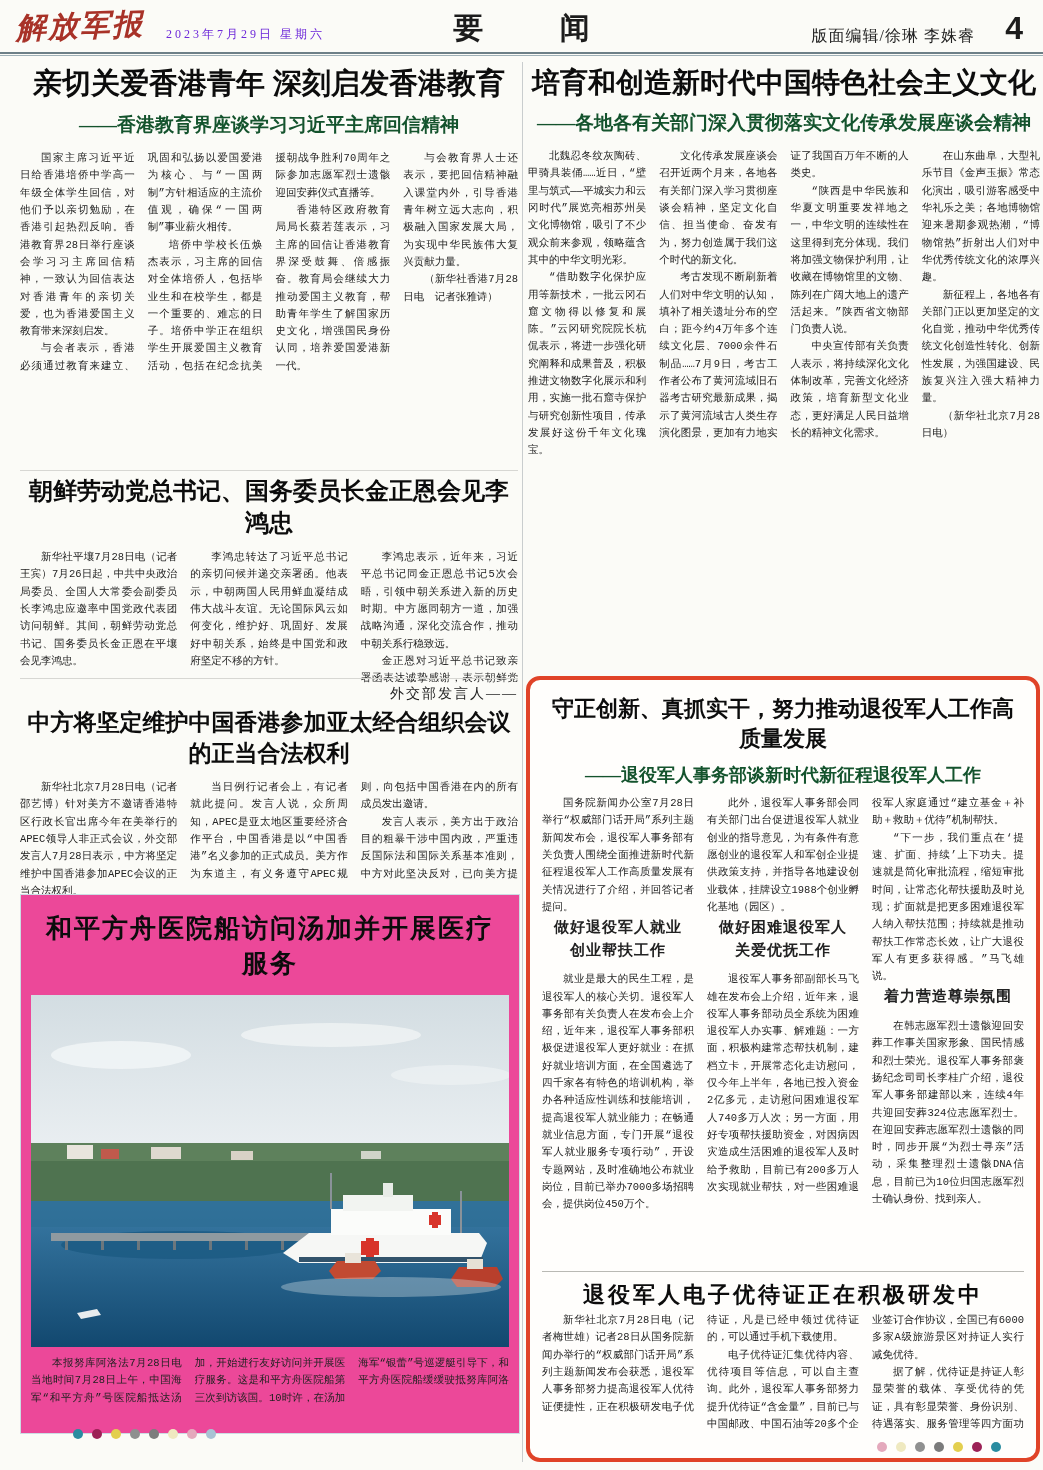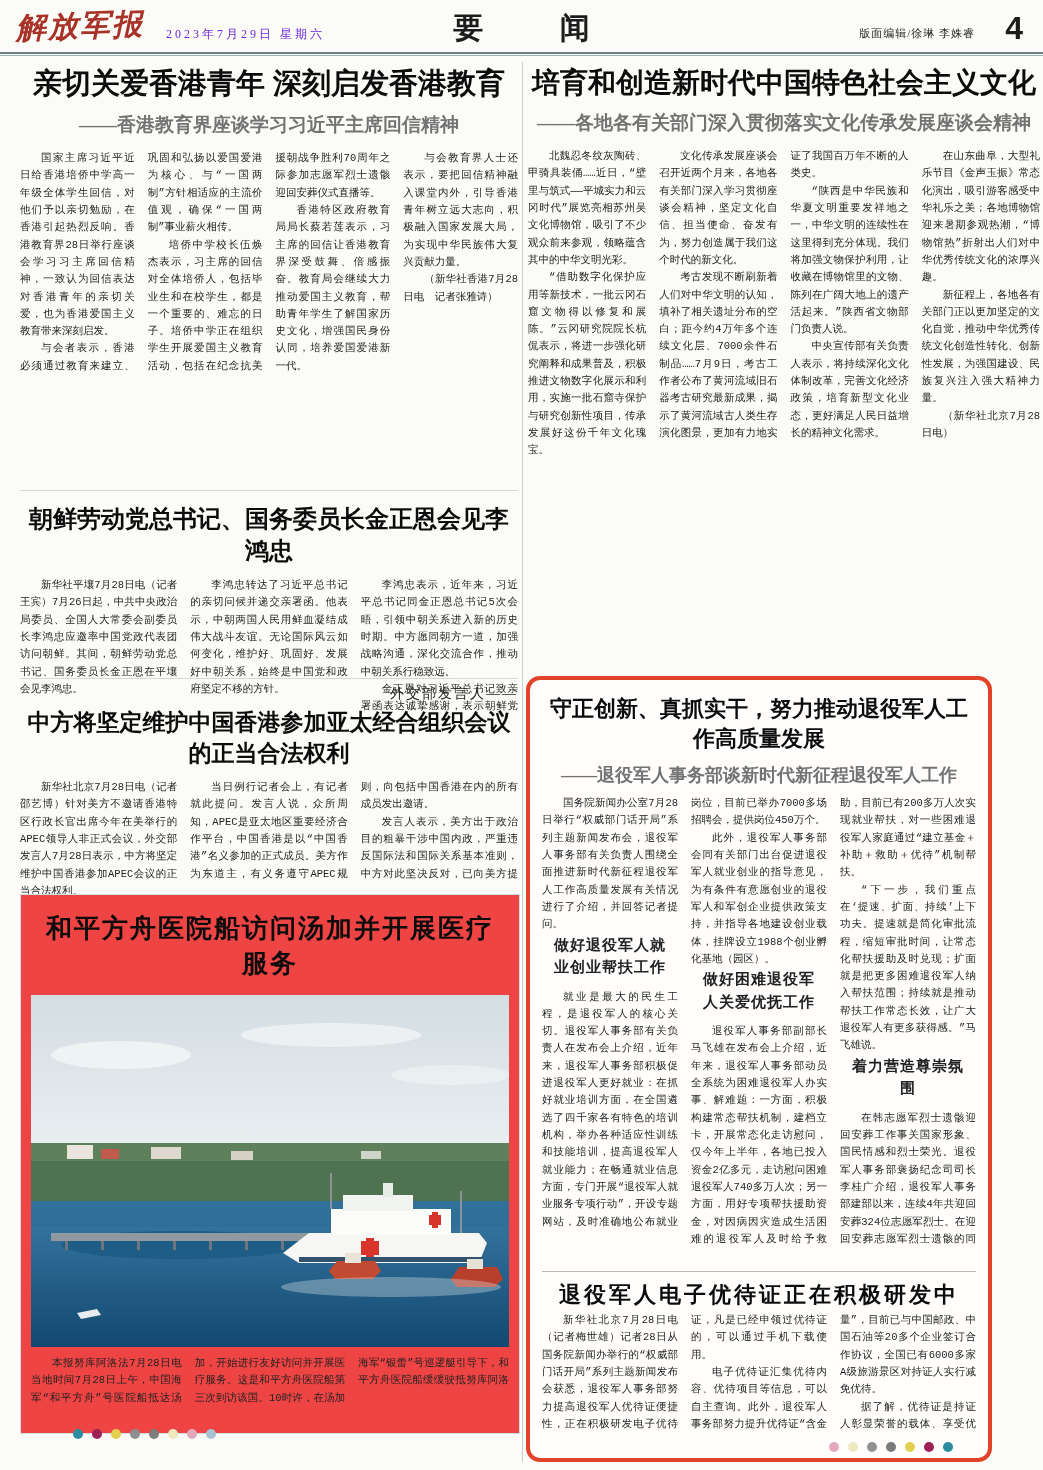--- a/index.html
+++ b/index.html
@@ -6,68 +6,68 @@
   .page{position:relative;width:1043px;height:1470px;background:#fbfbf7;margin:0 auto;
         font-family:"Liberation Serif","DejaVu Serif",serif;color:#1c1c1c;overflow:hidden;}
 
   
   .masthead{position:absolute;left:16px;top:4px;right:16px;height:44px;}
   .logo{position:absolute;left:0;top:2px;font-size:30px;font-weight:bold;font-style:italic;
         color:#a83228;letter-spacing:2px;font-family:"DejaVu Serif",serif;transform:rotate(-2deg);}
   .mh-date{position:absolute;left:150px;top:22px;font-size:12px;letter-spacing:3px;color:#6d28d9;}
   .mh-section{position:absolute;left:0;right:0;top:4px;text-align:center;font-size:30px;font-weight:900;
         letter-spacing:34px;text-indent:34px;font-family:"Liberation Sans","DejaVu Sans",sans-serif;}
-  .mh-editors{position:absolute;right:52px;top:22px;font-size:11px;color:#222;letter-spacing:1px;}
+  .mh-editors{position:absolute;right:52px;top:22px;font-size:16px;color:#222;letter-spacing:1px;}
   .mh-pagenum{position:absolute;right:4px;top:6px;font-size:32px;font-weight:900;
         font-family:"Liberation Sans","DejaVu Sans",sans-serif;}
   .mh-rule{position:absolute;left:0;right:0;top:52px;height:4px;
         background:linear-gradient(#6d7f87 0 2px,#fbfbf7 2px 3px,#9fb0b7 3px 4px);}
   .vdivider{position:absolute;left:522px;top:62px;bottom:8px;width:1px;background:#c9cdce;}
 
   
   section{position:absolute;box-sizing:border-box;}
   .headline{font-family:"Liberation Sans","DejaVu Sans",sans-serif;font-weight:900;
         text-align:center;color:#0c0c0c;margin:4px;}
-  .deck{font-weight:bold;text-align:center;margin:8px 0 0;color:#737373;}
+  .deck{font-weight:bold;text-align:center;margin:8px 0 0;color:#14532d;}
   .kicker{text-align:right;font-size:14px;letter-spacing:2px;color:#222;margin:0 0 4px;}
   .body{text-align:justify;font-size:10.5px;line-height:1.65;color:#222;
         column-gap:13px;overflow:hidden;}
   .body p{margin:0;text-indent:2em;font-family:Liberation Mono, monospace;}
   .subhead{font-family:"Liberation Sans","DejaVu Sans",sans-serif;font-weight:bold;font-size:15px;
         text-align:center;margin:0 6px 10px;letter-spacing:1px;line-height:1.5;}
 
   
   #artA{left:20px;top:60px;width:498px;}
   #artA .headline{font-size:29px;letter-spacing:0px;}
   #artA .deck{font-size:19px;}
   #artA .body{margin-top:12px;column-count:4;height:300px;}
 
-  #artB{left:20px;top:490px;width:498px;border-top:1px solid #d7d7d3;padding-top:8px;}
+  #artB{left:20px;top:470px;width:498px;border-top:1px solid #d7d7d3;padding-top:0;}
   #artB .headline{font-size:24px;}
   #artB .body{margin-top:10px;column-count:3;height:152px;}
 
   #artC{left:20px;top:678px;width:498px;border-top:1px solid #d7d7d3;padding-top:6px;}
   #artC .headline{font-size:23px;}
   #artC .body{margin-top:10px;column-count:3;height:134px;}
 
-  #artD{left:20px;top:894px;width:500px;height:540px;background:#ef4444;
+  #artD{left:20px;top:894px;width:500px;height:540px;background:#ec4899;
         border:1px solid #ccdde4;padding:10px 10px 6px;}
   #artD .headline{font-size:26px;letter-spacing:2px;margin-top:6px;}
   #artD .photo{display:block;width:478px;height:352px;margin:14px auto 0;background:#9db7c4;}
   #artD .body{margin-top:8px;column-count:3;height:62px;}
   .dots{margin:8px 0 0 42px;height:12px;}
   .dot{display:inline-block;width:10px;height:10px;border-radius:50%;margin-right:9px;}
 
   
   #artE{left:528px;top:60px;width:512px;}
   #artE .headline{font-size:28px;}
   #artE .deck{font-size:19px;}
   #artE .body{margin-top:12px;column-count:4;height:478px;}
 
-  #redbox{left:526px;top:676px;width:466px;height:786px;border:4px solid #e04328;
+  #redbox{left:526px;top:676px;width:514px;height:786px;border:4px solid #e04328;
         border-radius:14px;background:#fffefc;padding:10px 12px 8px;}
   #redbox .headline{font-size:22px;}
   #redbox .deck{font-size:18px;margin:9px 0 4px;}
   .f-body{margin-top:8px;column-count:3;height:468px;}
   .rb-divider{border:none;border-top:1px solid #b9b9b4;margin:8px 0 4px;}
   .g-title{font-size:26px;letter-spacing:3px;margin:8px 0 2px;}
   .g-body{column-count:3;height:132px;}
   .dots-right{position:absolute;right:26px;bottom:8px;margin:0;}
 </style>
 </head>

